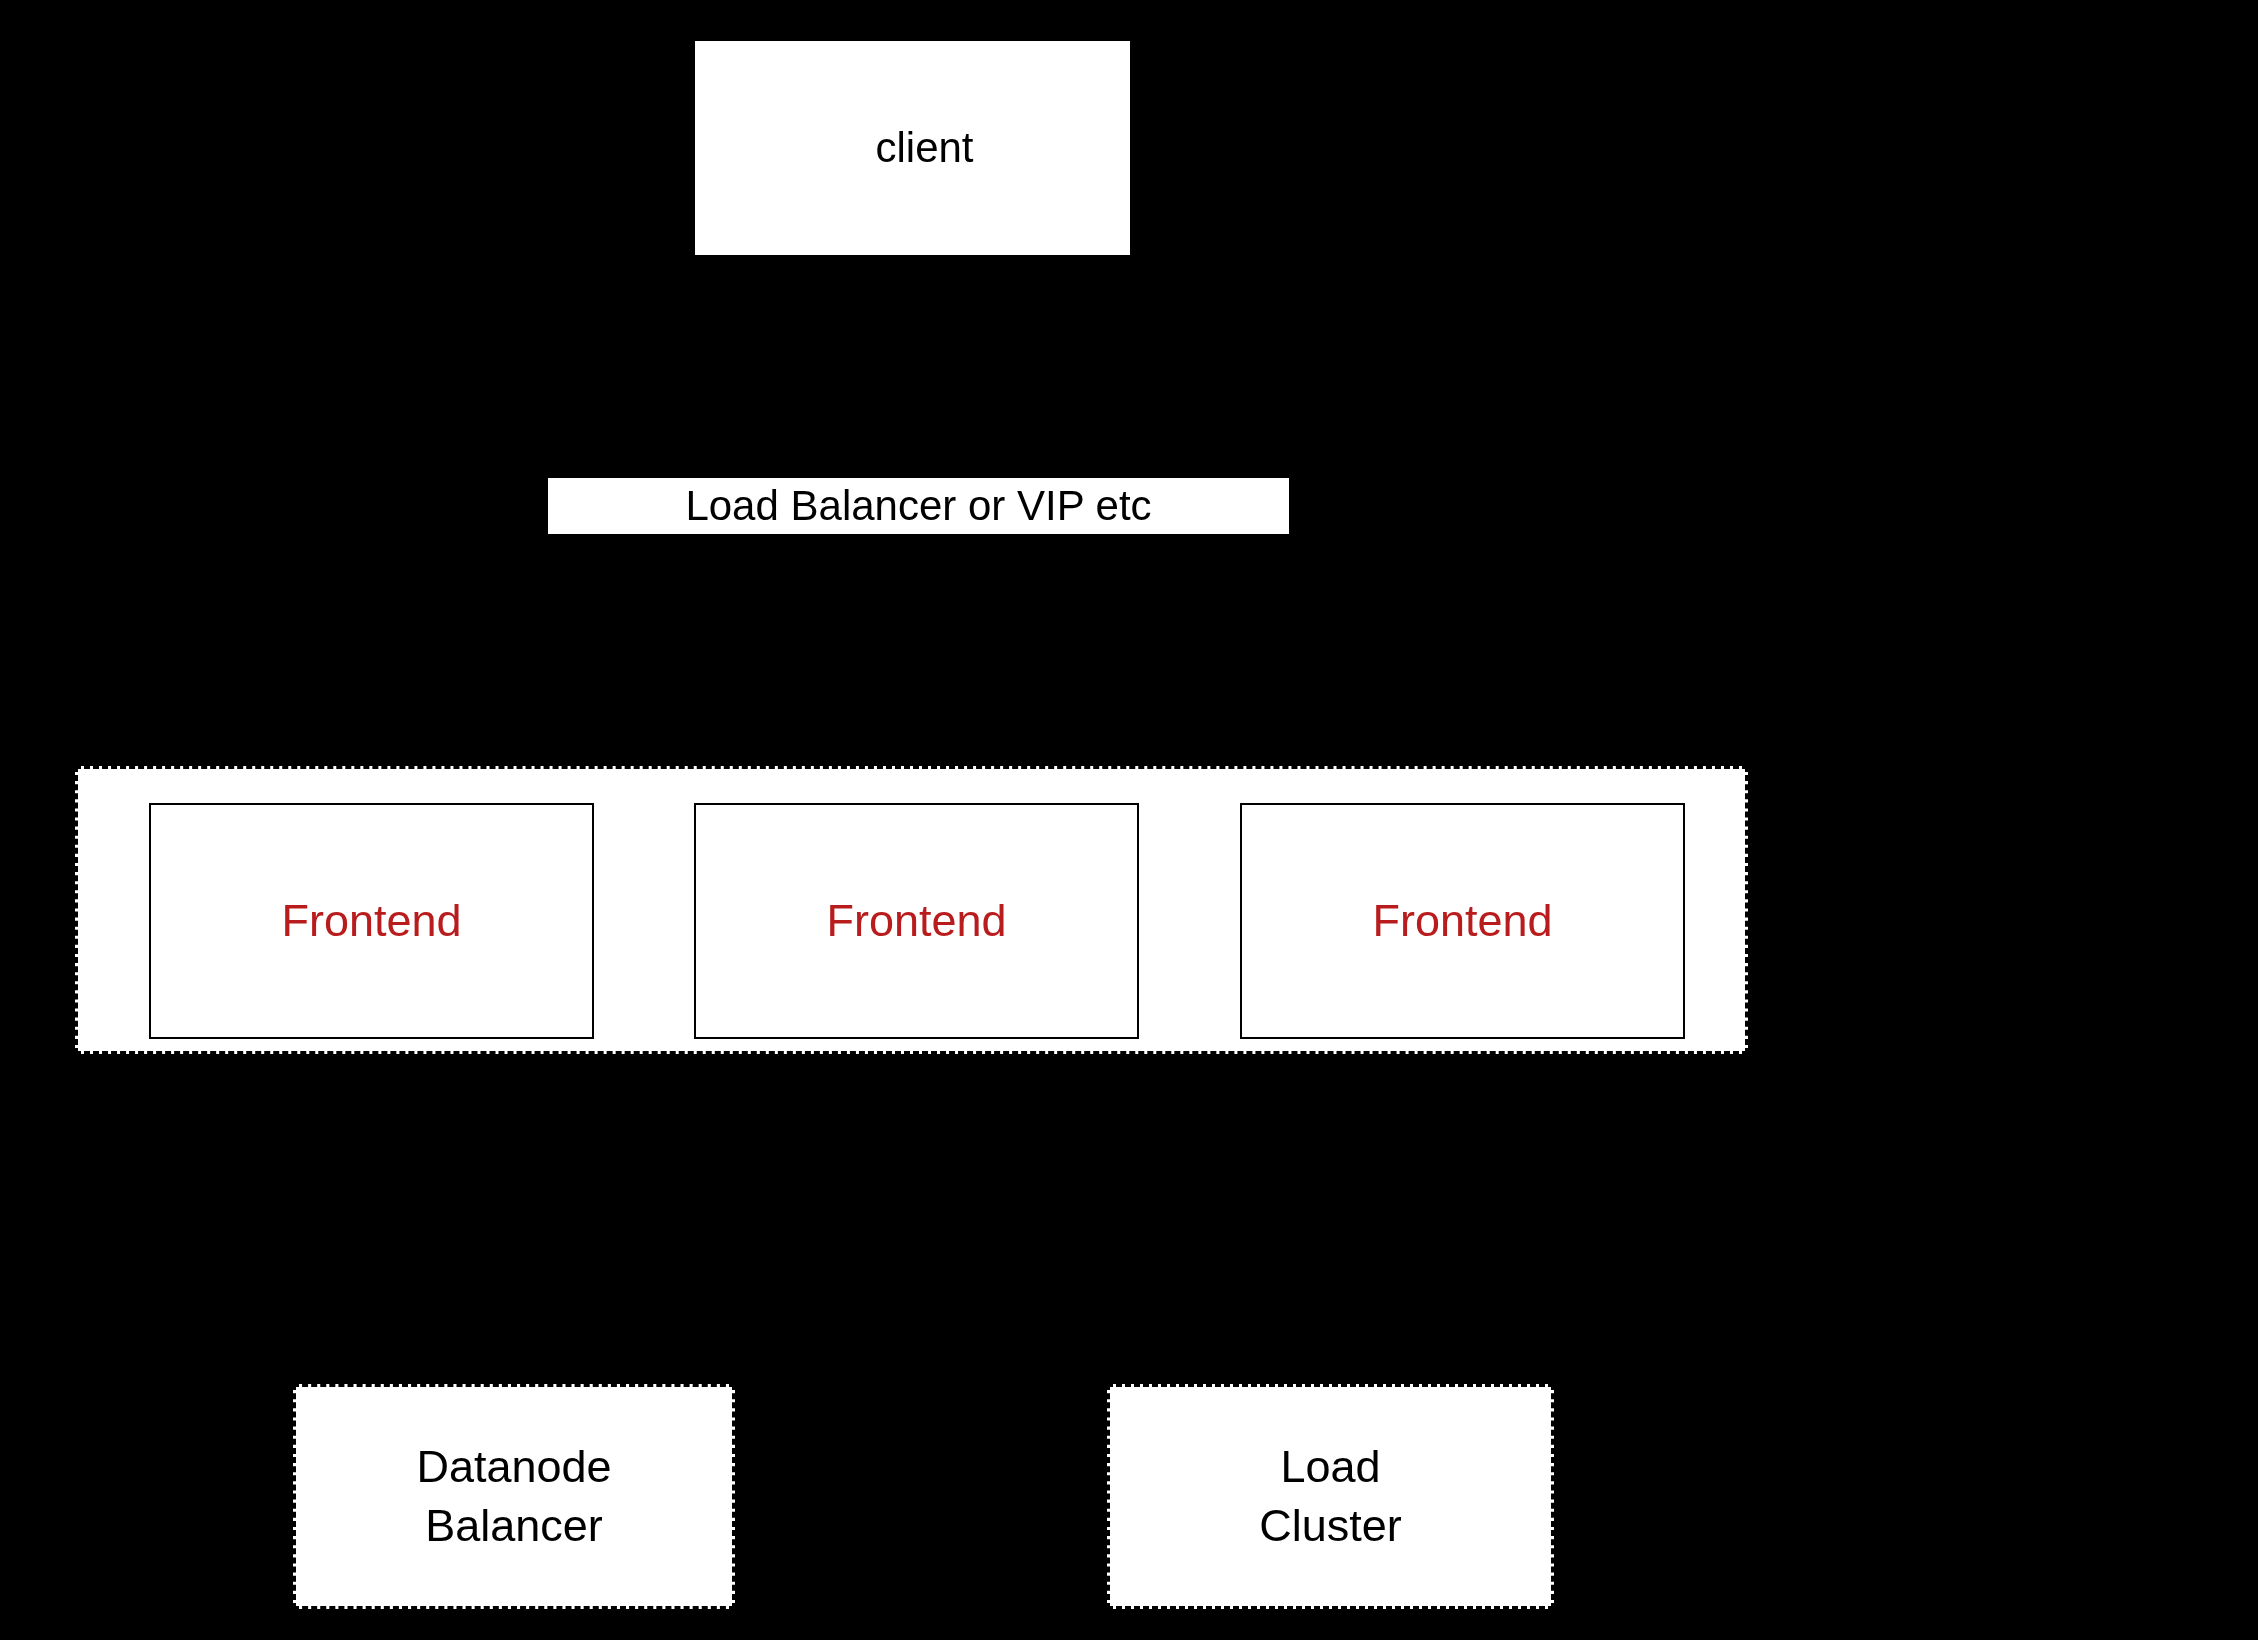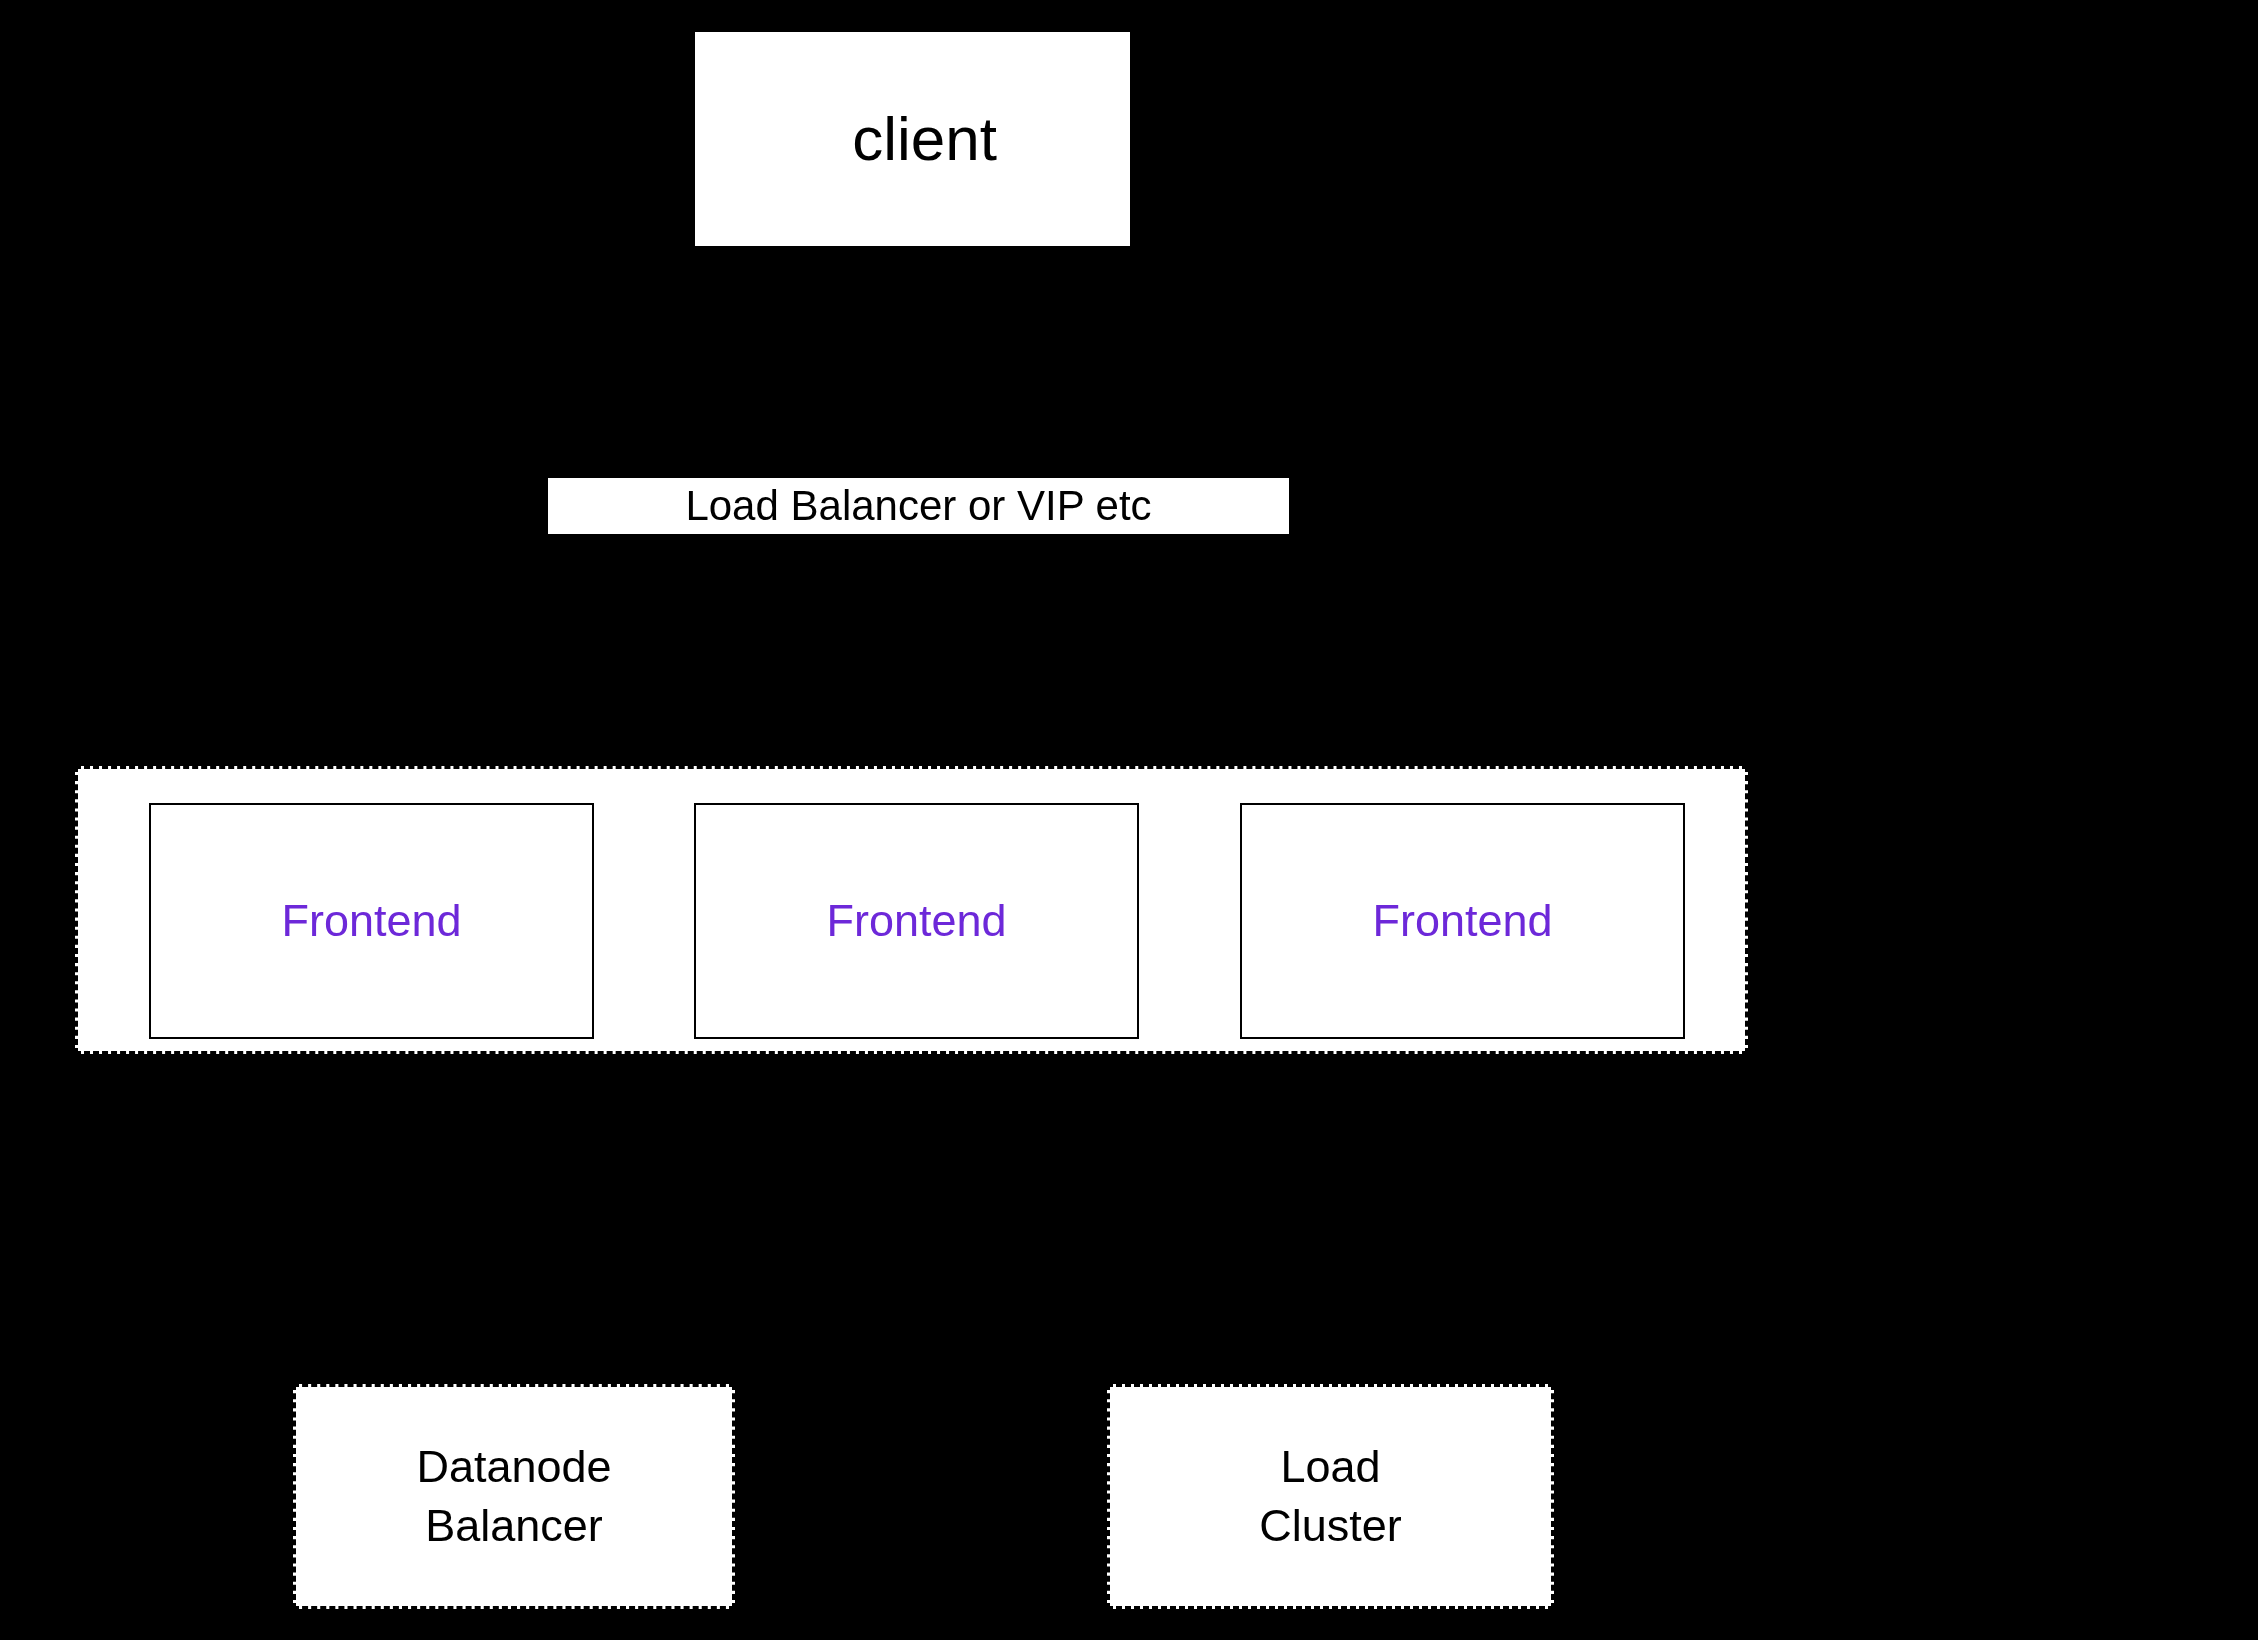--- a/index.html
+++ b/index.html
@@ -39,37 +39,37 @@
   
   .dashed {
     border: 3.6px dashed #000000;
     background: #ffffff;
   }
   
   .group {
     display: block;
   }
 
-  #client-box   { left: 695px;  top: 32px;   width: 435px; height: 214px; font-size: 62px; padding-left: 24px; }
+  #client-box   { left: 695px;  top: 41px;   width: 435px; height: 214px; font-size: 42px; padding-left: 24px; }
   #lb-box       { left: 548px;  top: 478px;  width: 741px; height: 56px;  font-size: 42px; }
   #frontend-group { left: 75px; top: 766px;  width: 1673px; height: 288px; }
   #frontend-0   { left: 71px;   top: 34px;   width: 445px; height: 236px; font-size: 45px; }
   #frontend-1   { left: 616px;  top: 34px;   width: 445px; height: 236px; font-size: 45px; }
   #frontend-2   { left: 1162px; top: 34px;   width: 445px; height: 236px; font-size: 45px; }
   #datanode-box { left: 293px;  top: 1384px; width: 442px; height: 225px; font-size: 45px; }
   #meta-box     { left: 1107px; top: 1384px; width: 447px; height: 225px; font-size: 45px; }
 
   .frontend-inner {
     position: absolute;
     box-sizing: border-box;
     display: flex;
     align-items: center;
     justify-content: center;
     text-align: center;
-    color: #6d28d9;
+    color: #b91c1c;
   }
 </style>
 </head>
 <body>
 
 <div id="canvas">
 
   <div class="node plain" id="client-box">
     <span>client</span>
   </div>

